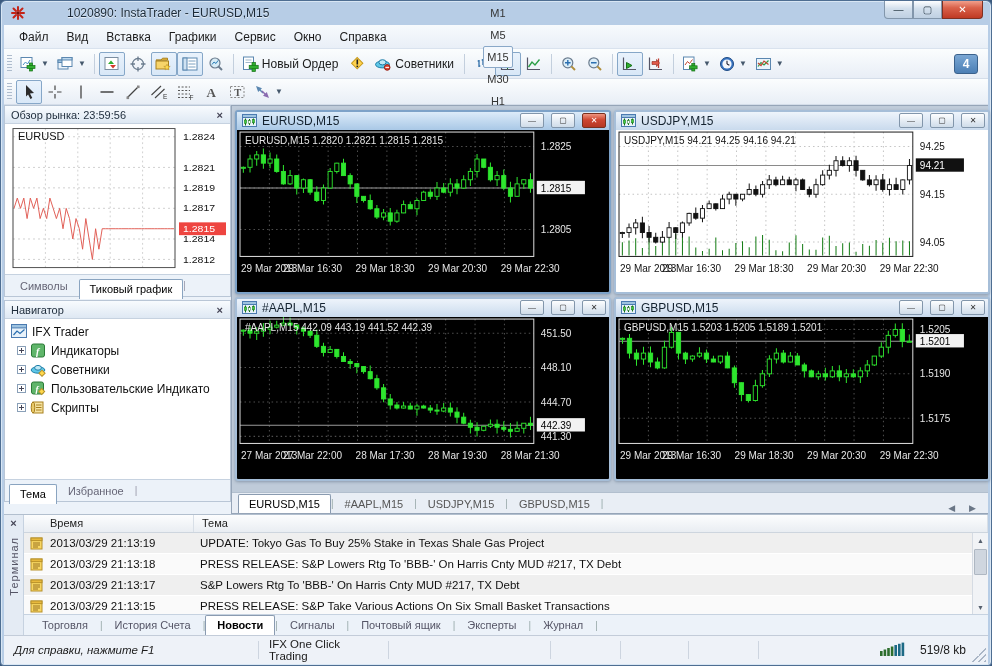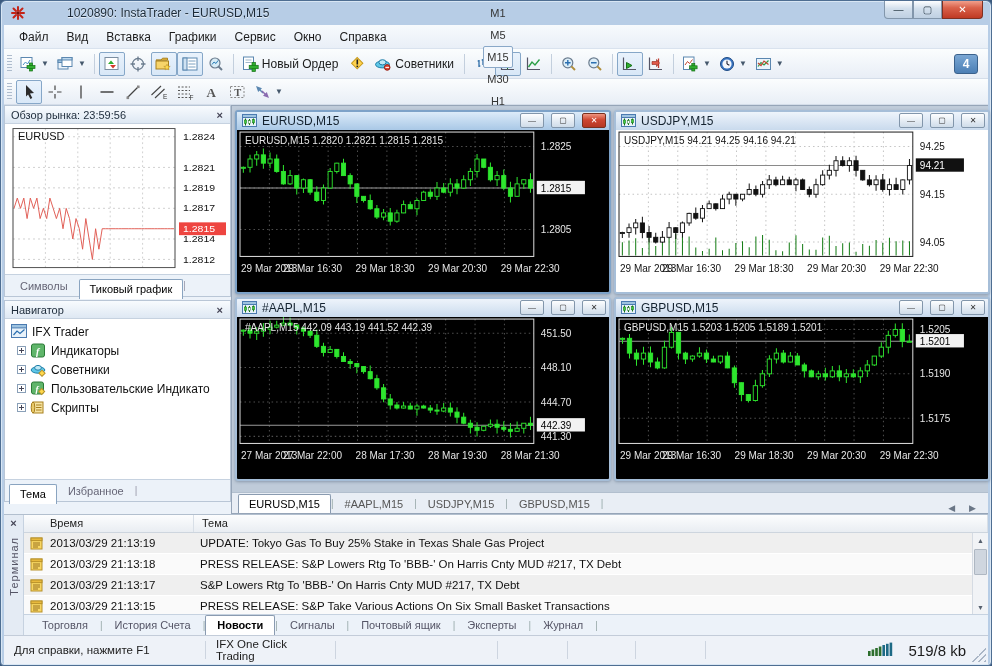--- a/index.html
+++ b/index.html
@@ -134,25 +134,25 @@
            display:flex; align-items:flex-end; padding-left:6px; }
   .ttab { font-size:11px; color:#556; padding:3px 11px 4px; border:1px solid transparent; border-bottom:none; }
   .ttab.active { background:#fff; color:#000; border-color:#8a9bb0; border-radius:2px 2px 0 0;
                  position:relative; top:0; font-weight:bold; }
   .ttab-sep { color:#9aa; align-self:center; font-size:10px; }
 
   
   .statusbar { position:absolute; left:0; right:0; top:610px; height:29px; background:#eef2f8;
                border-top:1px solid #c3ccd9; display:flex; align-items:center; font-size:11.5px; color:#1c1c1c; }
   .scell { padding:0 10px; height:18px; display:flex; align-items:center; border-right:1px solid #cdd5e0; }
-  .scell.help { width:202px; flex:0 0 auto; }
+  .scell.help { width:255px; flex:0 0 auto;font-style:italic; }
   .scell.mode { width:130px; flex:0 0 auto; }
   .scell.e1 { width:162px; } .scell.e2 { width:70px; } .scell.e3 { width:68px; } .scell.e4 { width:70px; }
   .sright { margin-left:auto; display:flex; align-items:center; gap:10px; padding-right:22px; }
-  .traffic { font-size:15px; color:#1c1c1c; }
+  .traffic { font-size:12px; color:#1c1c1c; }
   .gripcorner { position:absolute; right:2px; bottom:2px; width:14px; height:14px;
     background:
       linear-gradient(135deg, transparent 50%, #aab6c6 50% 57%, transparent 57% 71%, #aab6c6 71% 78%, transparent 78% 92%, #aab6c6 92%) ;
   }
 </style>
 </head>
 <body>
 
 <div class="win">
   <div class="titlebar">

